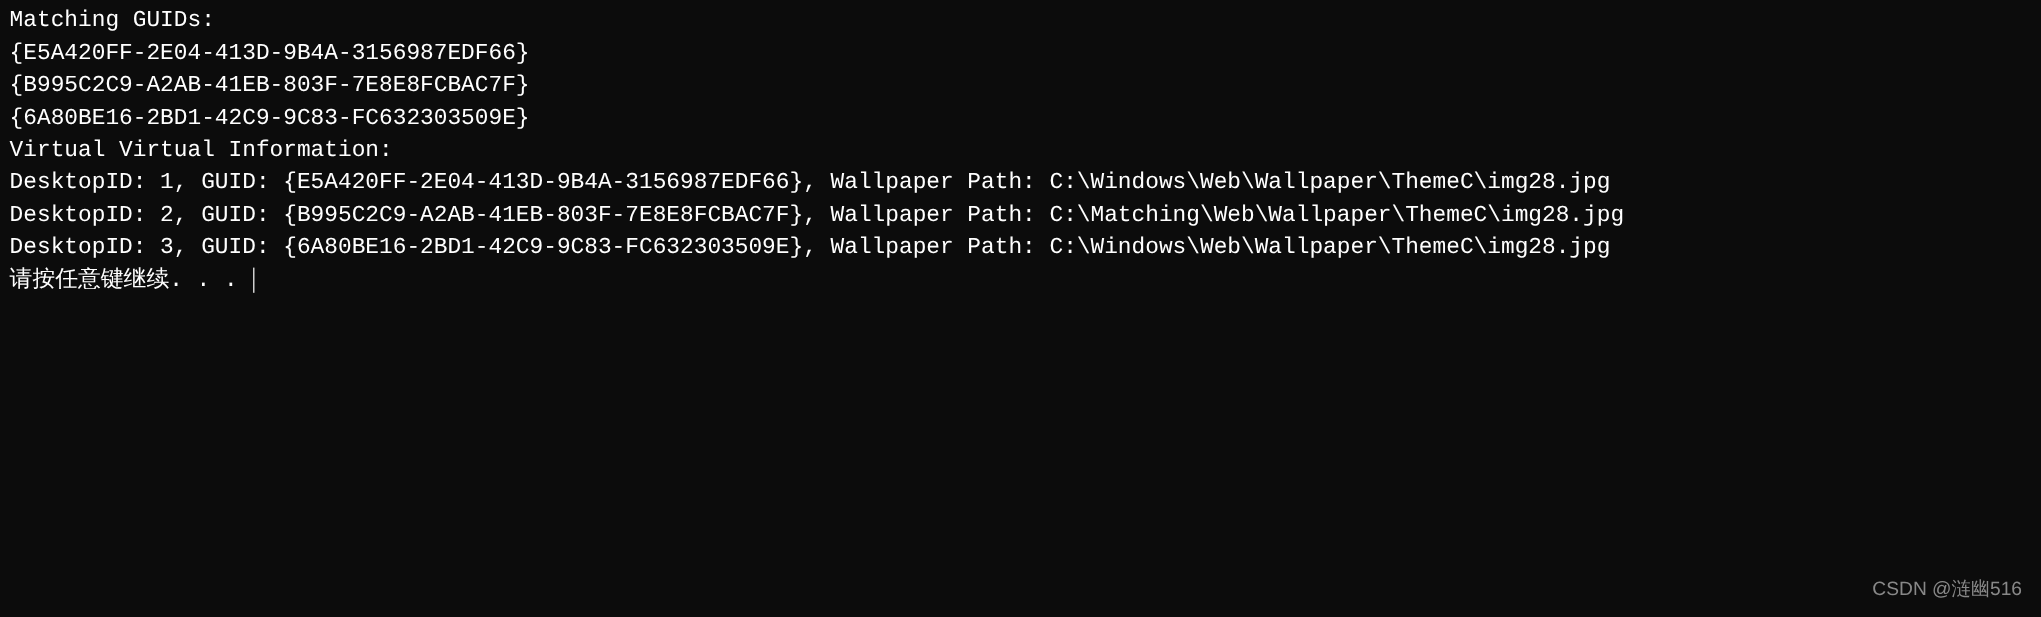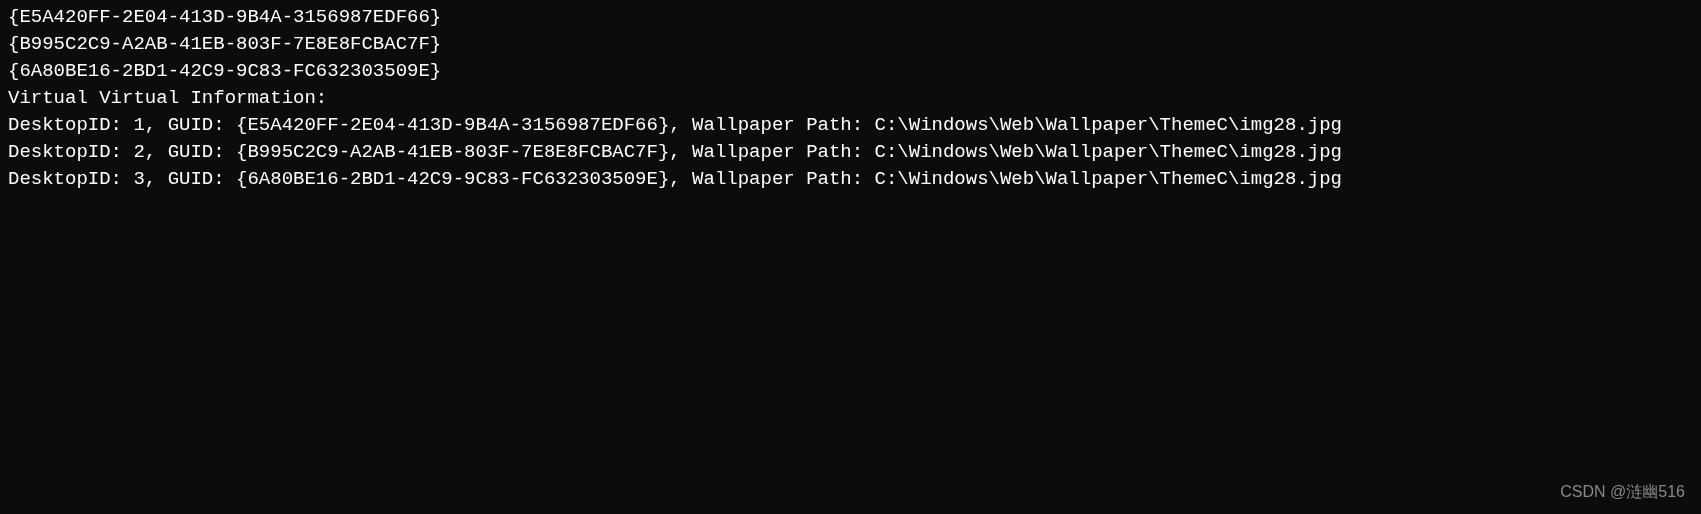--- a/index.html
+++ b/index.html
@@ -37,22 +37,24 @@
       color: #888888;
       font-size: 16px;
       font-family: sans-serif;
       margin-top: 22px;
     }
   </style>
 </head>
 <body>
 
 <div>
+  <div class="terminal-line">Matching GUIDs:</div>
   <div class="terminal-line">{E5A420FF-2E04-413D-9B4A-3156987EDF66}</div>
   <div class="terminal-line">{B995C2C9-A2AB-41EB-803F-7E8E8FCBAC7F}</div>
   <div class="terminal-line">{6A80BE16-2BD1-42C9-9C83-FC632303509E}</div>
   <div class="terminal-line">Virtual Virtual Information:</div>
   <div class="terminal-line">DesktopID: 1, GUID: {E5A420FF-2E04-413D-9B4A-3156987EDF66}, Wallpaper Path: C:\Windows\Web\Wallpaper\ThemeC\img28.jpg</div>
-  <div class="terminal-line">DesktopID: 2, GUID: {B995C2C9-A2AB-41EB-803F-7E8E8FCBAC7F}, Wallpaper Path: C:\Windows\Web\Wallpaper\ThemeC\img28.jpg</div>
+  <div class="terminal-line">DesktopID: 2, GUID: {B995C2C9-A2AB-41EB-803F-7E8E8FCBAC7F}, Wallpaper Path: C:\Matching\Web\Wallpaper\ThemeC\img28.jpg</div>
   <div class="terminal-line">DesktopID: 3, GUID: {6A80BE16-2BD1-42C9-9C83-FC632303509E}, Wallpaper Path: C:\Windows\Web\Wallpaper\ThemeC\img28.jpg</div>
+  <div class="terminal-line"><span>请按任意键继续. . . </span><span class="cursor"></span></div>
 </div>
 
 <div class="watermark">CSDN @涟幽516</div>
 
 </body></html>

